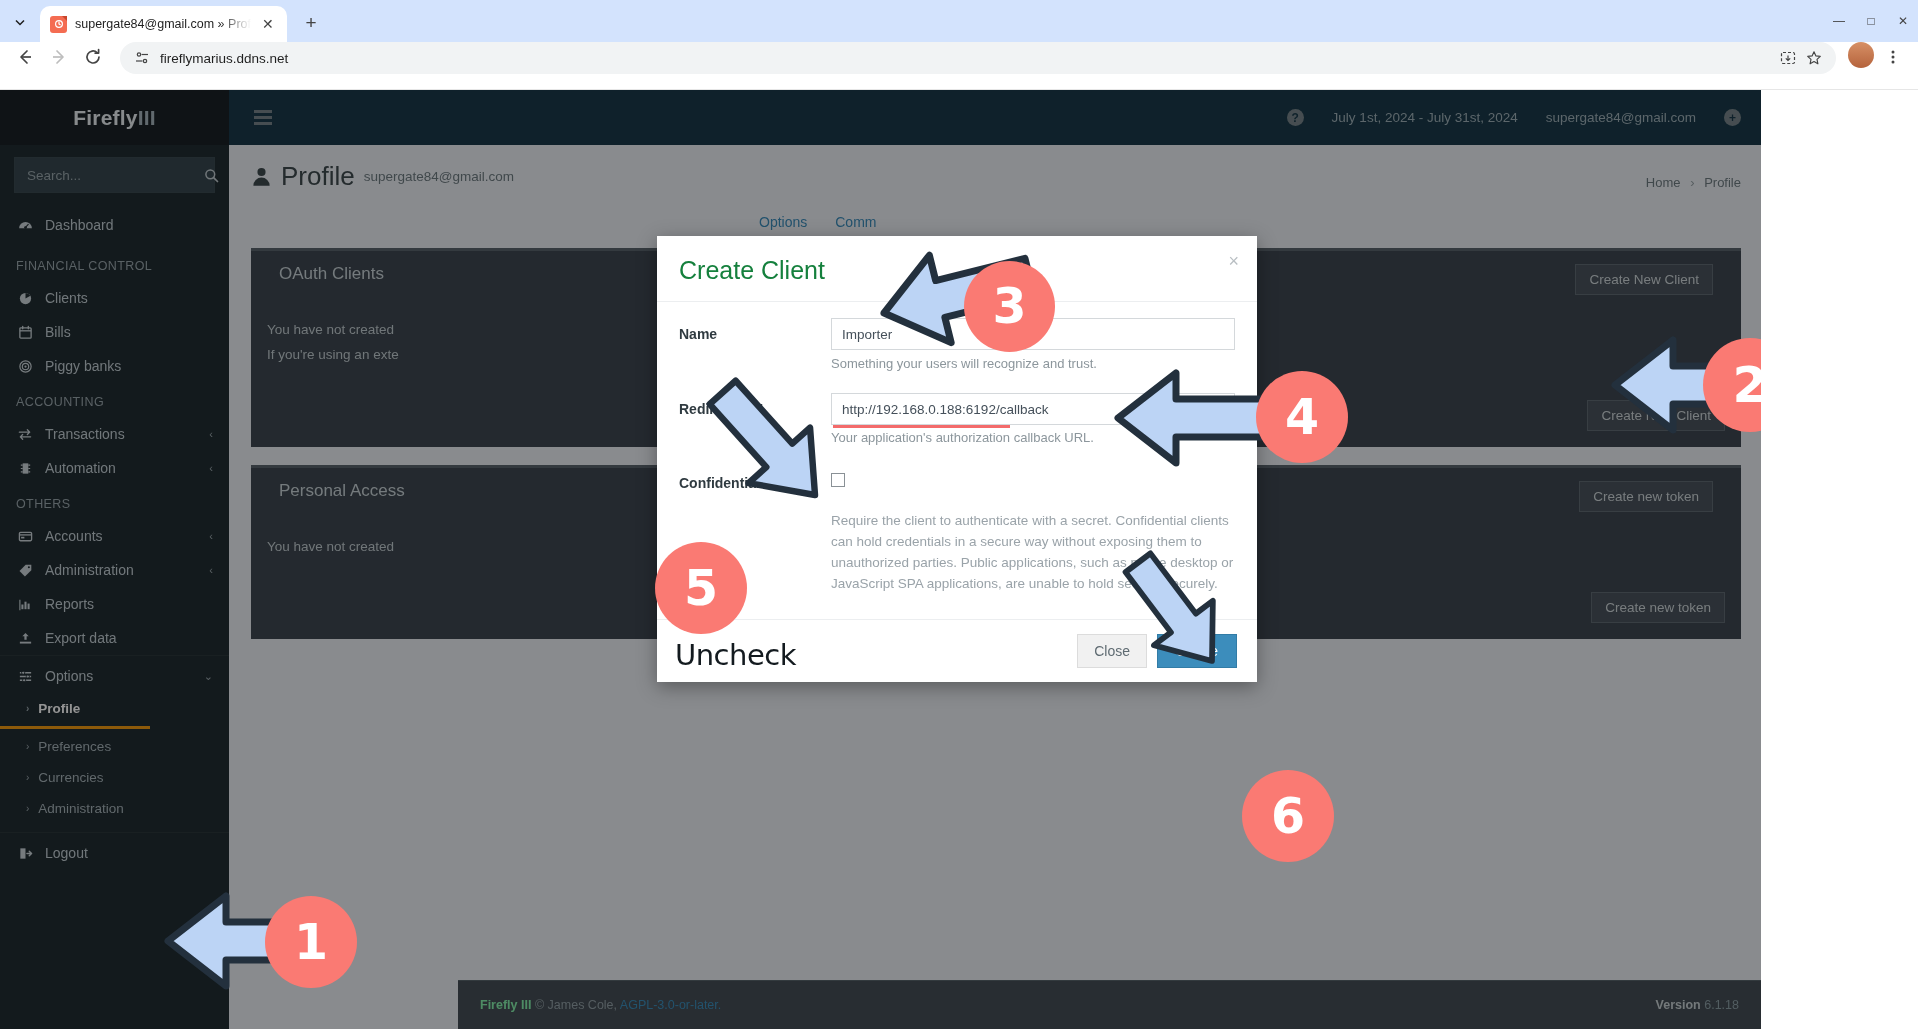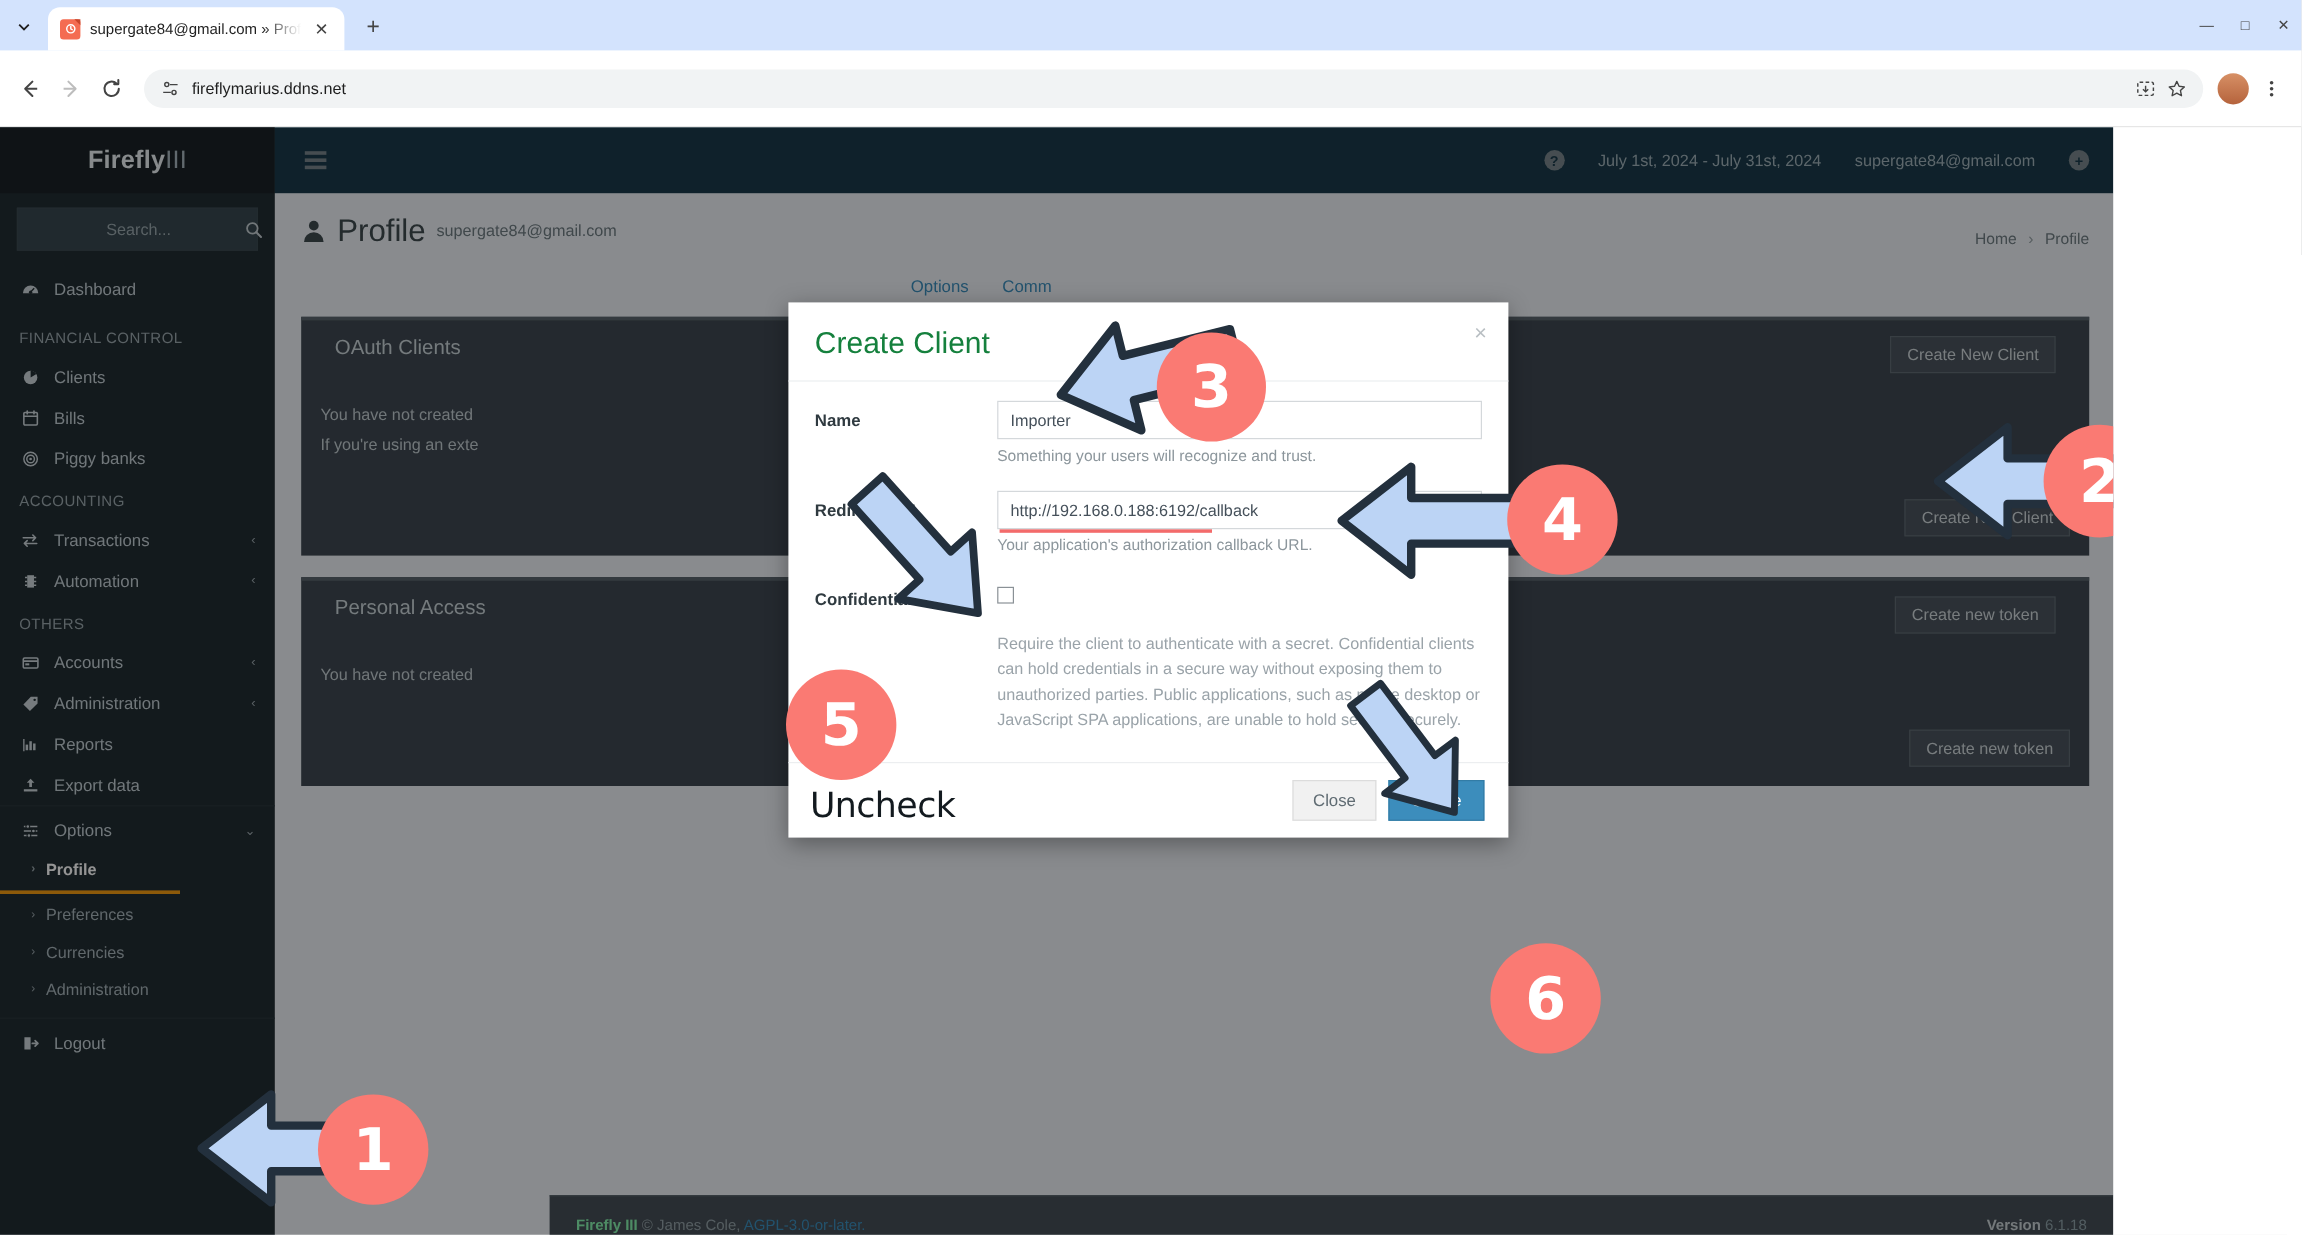--- a/index.html
+++ b/index.html
@@ -45,22 +45,22 @@
     overflow: hidden; flex: 1;
     -webkit-mask-image: linear-gradient(to right,#000 82%,transparent 100%);
             mask-image: linear-gradient(to right,#000 82%,transparent 100%);
   }
   .tab-close { font-size: 14px; color: #444; width: 18px; text-align: center; line-height: 1; }
   .tab-new { width: 28px; height: 28px; margin: 0 0 5px 10px;
     display:flex;align-items:center;justify-content:center;
     font-size: 19px; color:#444; border-radius:50%; }
 
   .toolbar {
-    height: 64px; background: #fff;
-    display: flex; align-items: center; gap: 4px; padding: 0 10px;
+    height: 48px; background: #fff;
+    display: flex; align-items: flex-start; gap: 4px; padding: 0 10px;
     border-bottom: 1px solid #e6e6e6;
   }
   .tbtn { width: 30px; height: 30px; display:flex; align-items:center; justify-content:center;
     border-radius: 50%; color: #444; font-size: 17px; }
   .tbtn.dim { color:#bdbdbd; }
   .omnibox {
     flex: 1; height: 32px; background: #f1f3f4; border-radius: 16px;
     display: flex; align-items: center; gap: 10px; padding: 0 14px;
     margin: 0 8px; font-size: 13.5px; color: #1f1f1f;
   }
@@ -78,30 +78,30 @@
 
   .sidebar {
     position: absolute; left:0; top:0; width: 229px; height: 939px;
     background: #222d32; color: #b8c7ce;
   }
   .brand {
     height: 55px; background: #1a2226; display:flex; align-items:center; justify-content:center;
     font-size: 21px; font-weight: 700; letter-spacing: .2px;
   }
   .brand .b1 { color: #e8eef1; }
-  .brand .b2 { color: #a8b6bd; font-weight: 400; }
+  .brand .b2 { color: #a8b6bd; font-weight: 700; }
 
   .search-wrap { padding: 12px 14px 4px 14px; }
   .search-box {
     height: 36px; background: #374850; border: 1px solid #3c4a52;
     display:flex; align-items:center; padding: 0 12px;
   }
   .search-box input {
     background: transparent; border: 0; outline: 0; flex: 1;
-    color: #c3ccd1; font-size: 13.5px; font-family: inherit; text-align: center;
+    color: #c3ccd1; font-size: 13.5px; font-family: inherit;
   }
   .search-box input::placeholder { color: #9aa7ad; }
 
   .nav { margin-top: 6px; }
   .nav-head {
     font-size: 12.5px; color: #9aa7ad; letter-spacing: .4px;
     padding: 12px 16px 8px 16px; text-transform: uppercase;
   }
   .nav-item {
     display:flex; align-items:center; gap: 11px;

